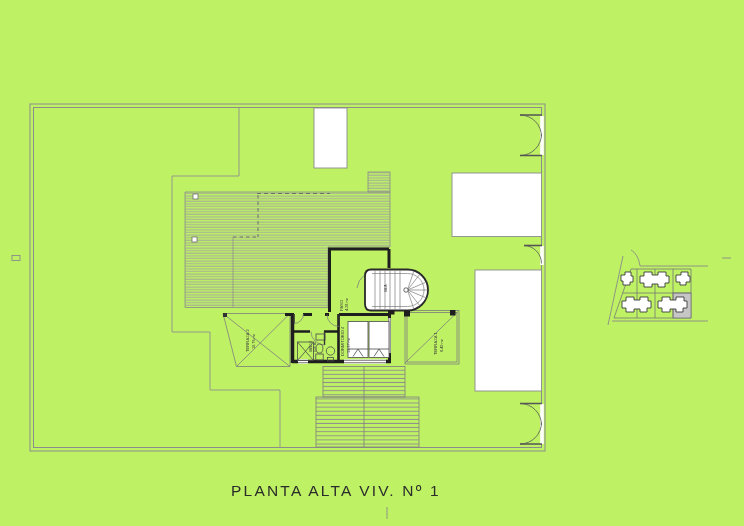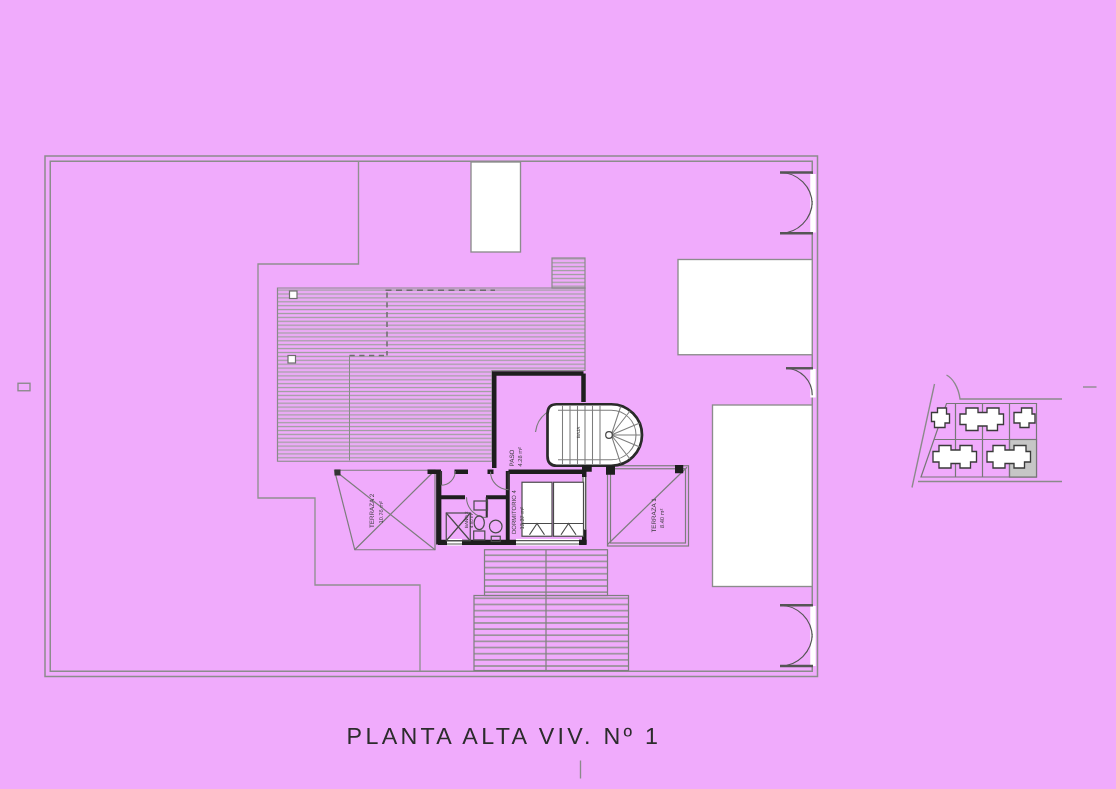--- a/index.html
+++ b/index.html
@@ -1,16 +1,16 @@
 <!DOCTYPE html>
 <html><head>
 <meta charset="utf-8">
 <style>
   html,body{margin:0;padding:0;background:#ffffff;}
-  #page{position:relative;width:744px;height:526px;background:#f0abfc;overflow:hidden;
+  #page{position:relative;width:744px;height:526px;background:#bef264;overflow:hidden;
         font-family:"Liberation Sans", sans-serif;}
   svg{position:absolute;left:0;top:0;}
   text{fill:#2c2c2c;font-family:"Liberation Sans", sans-serif;}
   .rot{fill:#3a3a3a;}
 </style>
 </head>
 <body>
 
 <div id="page">
 <svg width="744" height="526" viewBox="0 0 744 526">

